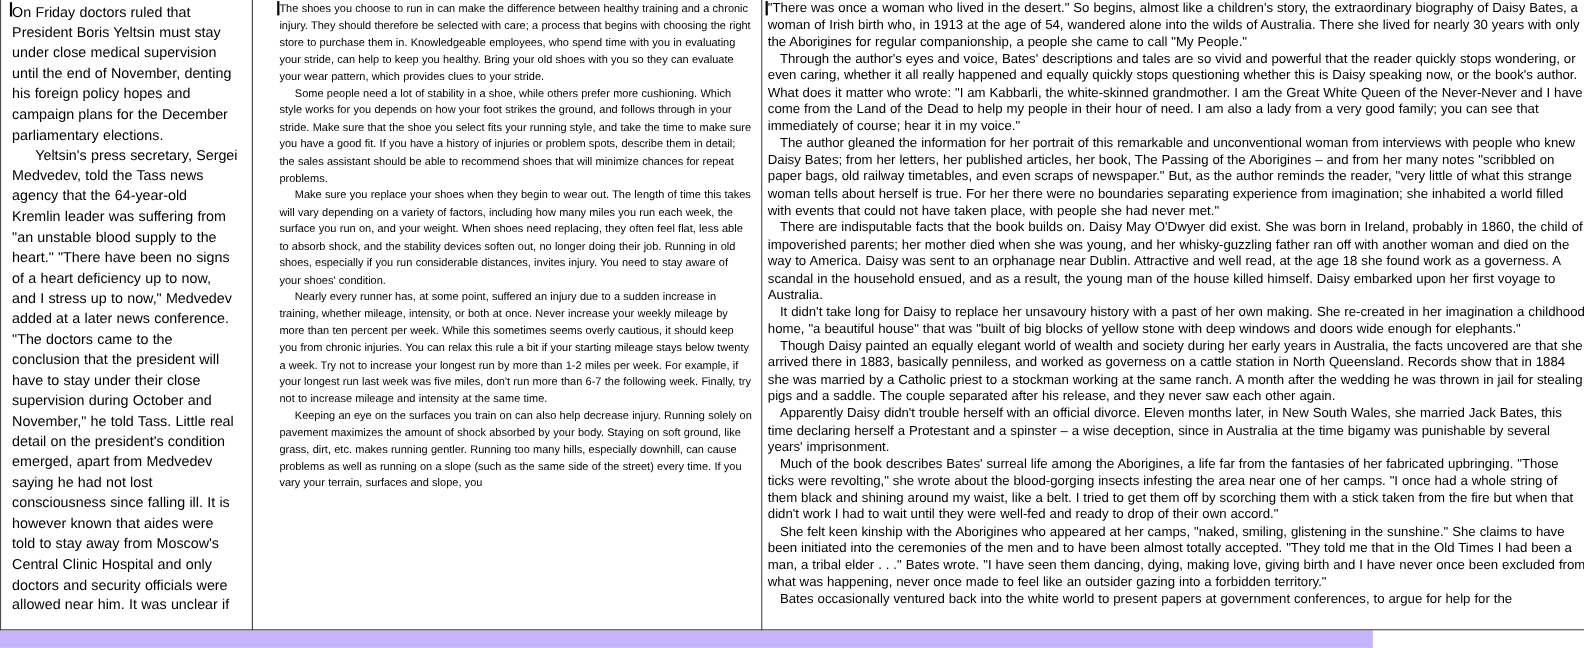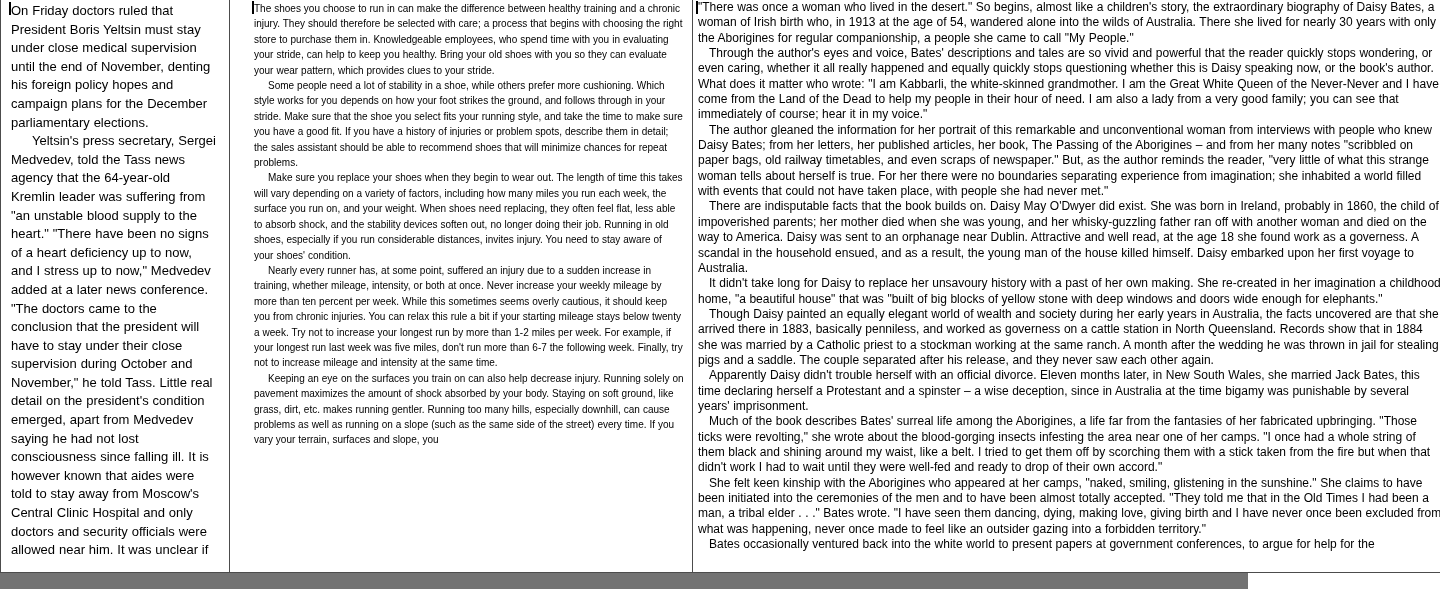--- a/index.html
+++ b/index.html
@@ -9,21 +9,21 @@
     width: 1440px;
     height: 589px;
     overflow: hidden;
     font-family: "Liberation Sans", "DejaVu Sans", sans-serif;
     color: #000000;
   }
   .stage {
     position: relative;
     width: 1248px;
     height: 589px;
-    background: #737373;
+    background: #c4b5fd;
   }
   .panel {
     position: absolute;
     top: -2px;
     height: 575px;
     box-sizing: border-box;
     background: #ffffff;
     border: 1px solid #4c4c4c;
     border-top: none;
     overflow: hidden;

